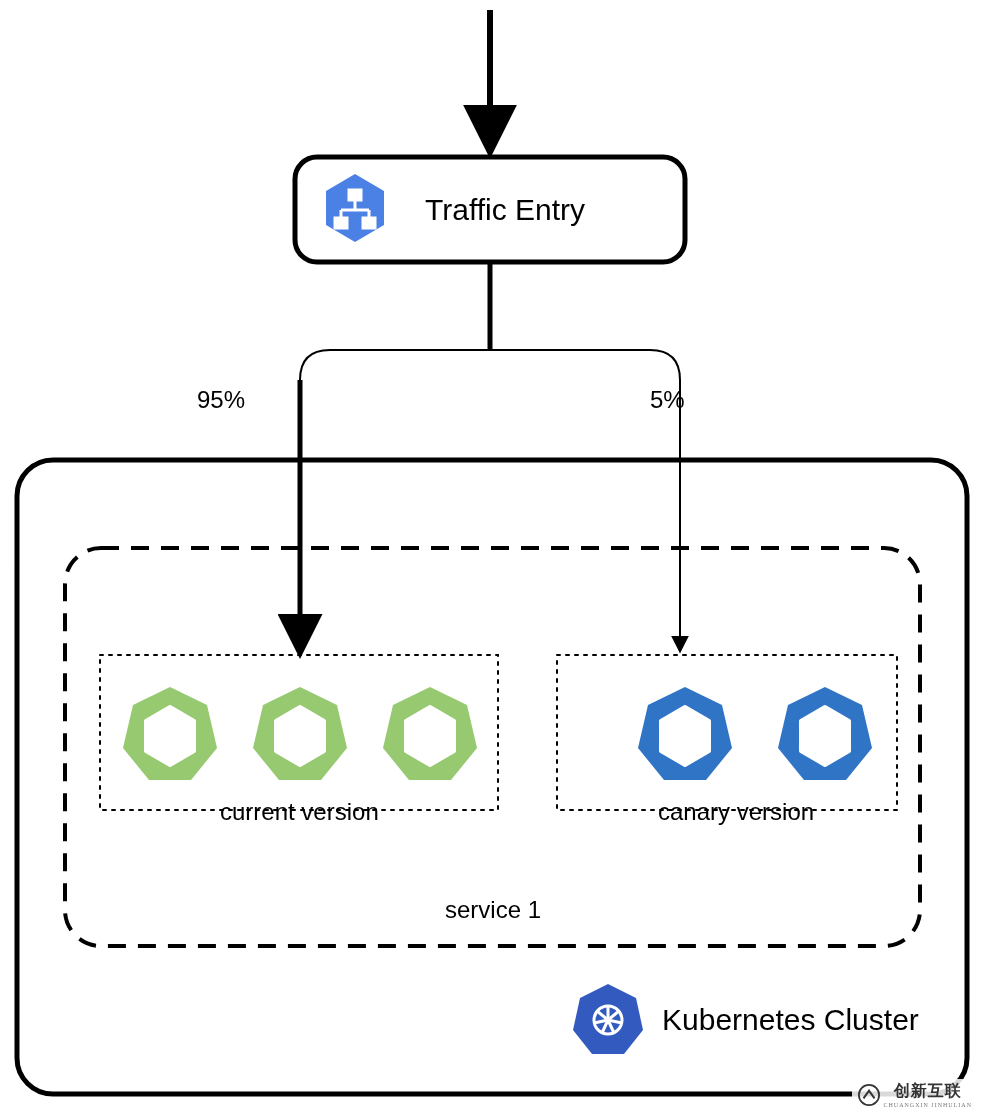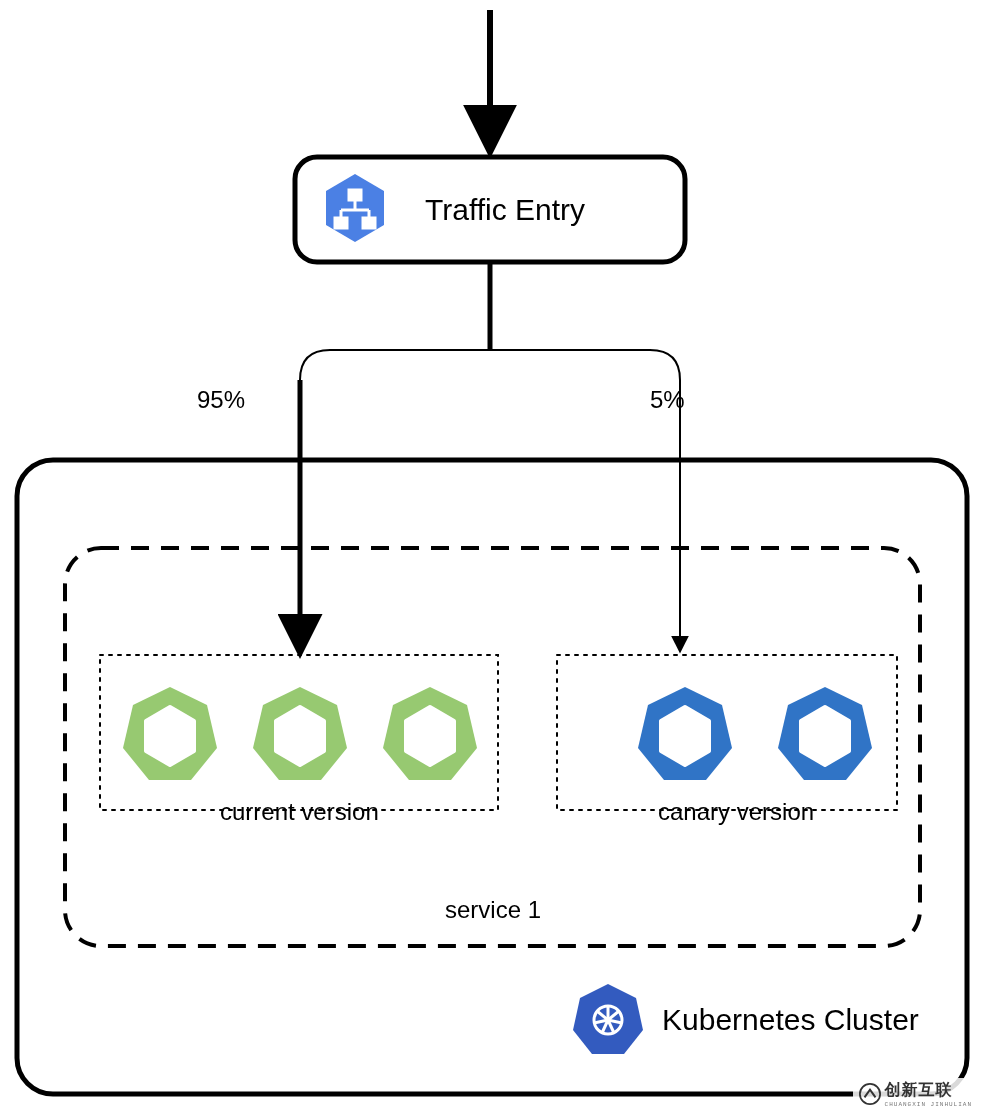--- a/index.html
+++ b/index.html
@@ -12,24 +12,25 @@
   }
   svg { display: block; }
   .lbl { font-family: "Comic Sans MS", "Chalkboard SE", cursive, sans-serif; font-size: 24px; fill: #000; }
   .lbl-big { font-size: 30px; }
   .watermark {
     position: absolute;
     right: 6px;
     bottom: 6px;
     background: rgba(255,255,255,0.85);
     padding: 2px 6px 4px 6px;
-    font-family: Liberation Mono, monospace;
+    font-family: Liberation Serif, serif;
     display: flex;
     align-items: center;
     gap: 4px;
+    text-align: center;
   }
   .watermark .wm-main { font-size: 16px; color: #333; font-weight: bold; letter-spacing: 1px; }
   .watermark .wm-sub  { font-size: 6px; color: #777; letter-spacing: 1px; display:block; }
 </style>
 </head>
 <body>
 
 <svg width="984" height="1118" viewBox="0 0 984 1118">
   <defs>
     <marker id="arrow-bold" viewBox="0 0 10 10" refX="8" refY="5" markerWidth="9" markerHeight="9" orient="auto">

